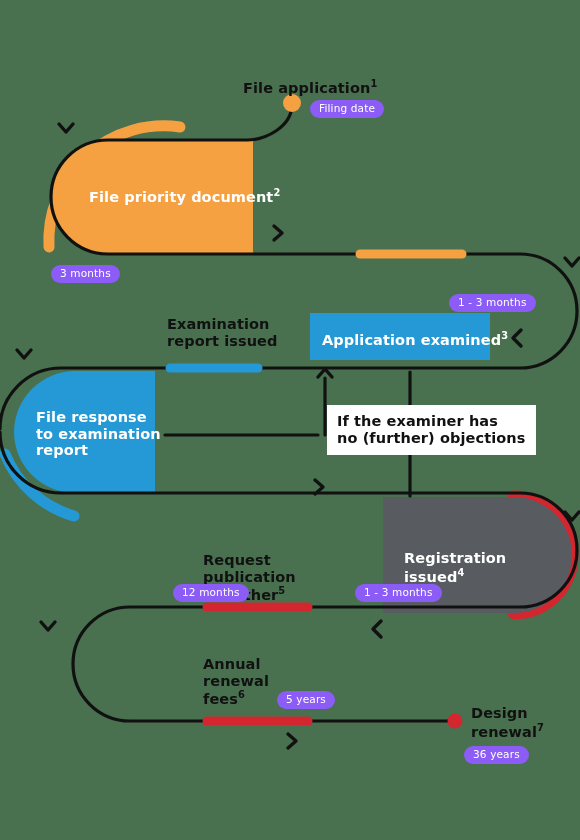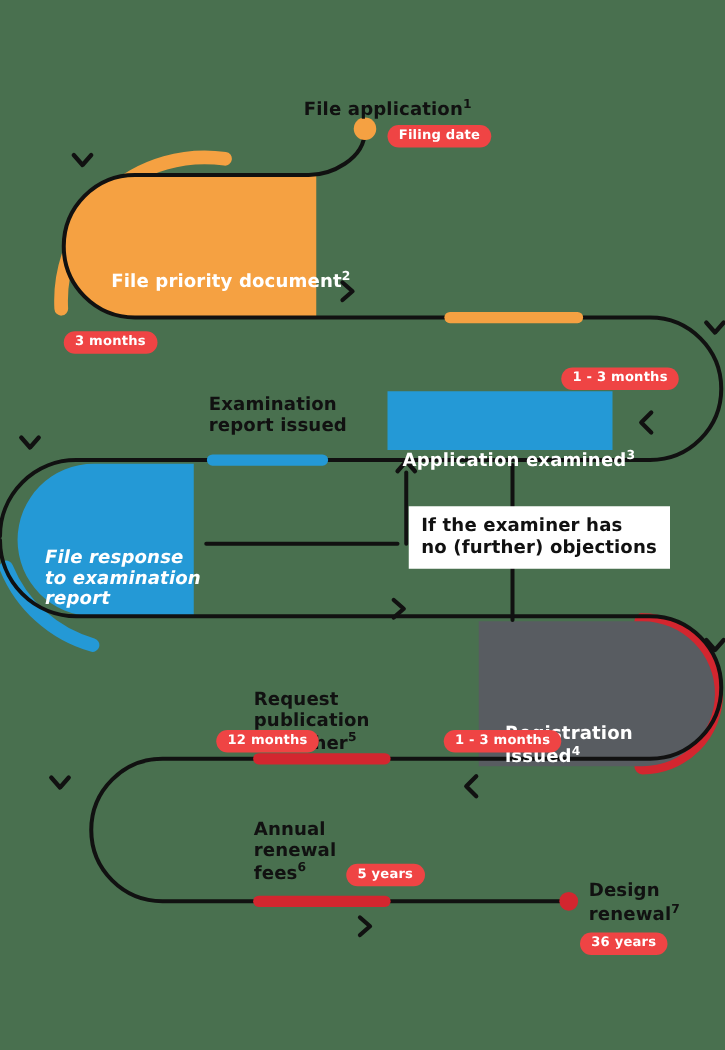--- a/index.html
+++ b/index.html
@@ -5,26 +5,26 @@
   html,body{margin:0;padding:0;}
   body{
     width:580px;height:840px;
     background:#49704f;
     font-family:"DejaVu Sans","Liberation Sans",sans-serif;
     overflow:hidden;
     position:relative;
   }
   #stage{position:absolute;inset:0;width:567px;height:840px;}
   svg.layer{position:absolute;left:0;top:0;width:580px;height:840px;overflow:visible;}
-  .lbl{position:absolute;color:#ffffff;font-weight:bold;line-height:1.14;margin-top:29px;}
+  .lbl{position:absolute;color:#ffffff;font-weight:bold;line-height:1.14;}
   .blklbl{font-size:14.5px;letter-spacing:.1px;}
   .outlbl{position:absolute;color:#111111;font-weight:bold;font-size:14.5px;line-height:1.15;letter-spacing:.1px;}
   .pill{
-    position:absolute;background:#ef4444;color:#ffffff;
-    border-radius:999px;font-size:10.5px;font-weight:bold;
+    position:absolute;background:#8b5cf6;color:#ffffff;
+    border-radius:999px;font-size:10.5px;font-weight:normal;
     padding:3px 9px 4px 9px;white-space:nowrap;line-height:1;
     letter-spacing:.15px;
   }
   .whitebox{
     position:absolute;background:#ffffff;color:#111111;
     font-weight:bold;font-size:14.5px;line-height:1.18;
     padding:8px 10px;white-space:nowrap;
     letter-spacing:.1px;
   }
   .sup{font-size:0.68em;vertical-align:super;}
@@ -109,21 +109,21 @@
   <div class="lbl blklbl" style="left:322px;top:330px;">
     <span>Application examined</span><span class="sup">3</span>
   </div>
   <div class="pill" style="left:449px;top:294px;">1 - 3 months</div>
 
   <div class="outlbl" style="left:167px;top:316px;">
     <span>Examination</span><br>
     <span>report issued</span>
   </div>
 
-  <div class="lbl blklbl" style="left:36px;top:409px;font-style:italic;">
+  <div class="lbl blklbl" style="left:36px;top:409px;">
     <span>File response</span><br>
     <span>to examination</span><br>
     <span>report</span>
   </div>
 
   <div class="whitebox" style="left:327px;top:405px;">
     <span>If the examiner has</span><br>
     <span>no (further) objections</span>
   </div>
 

